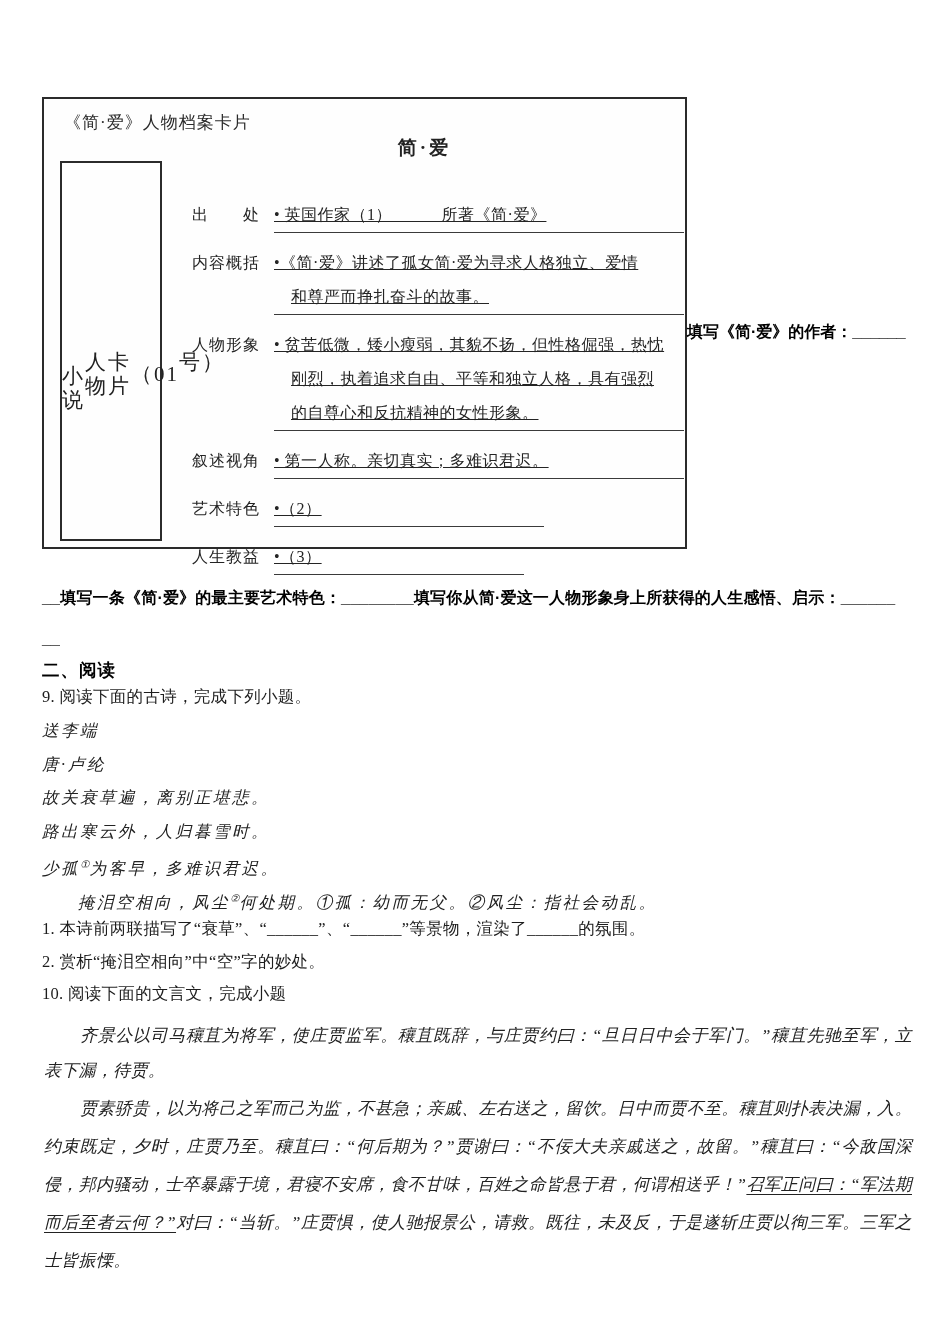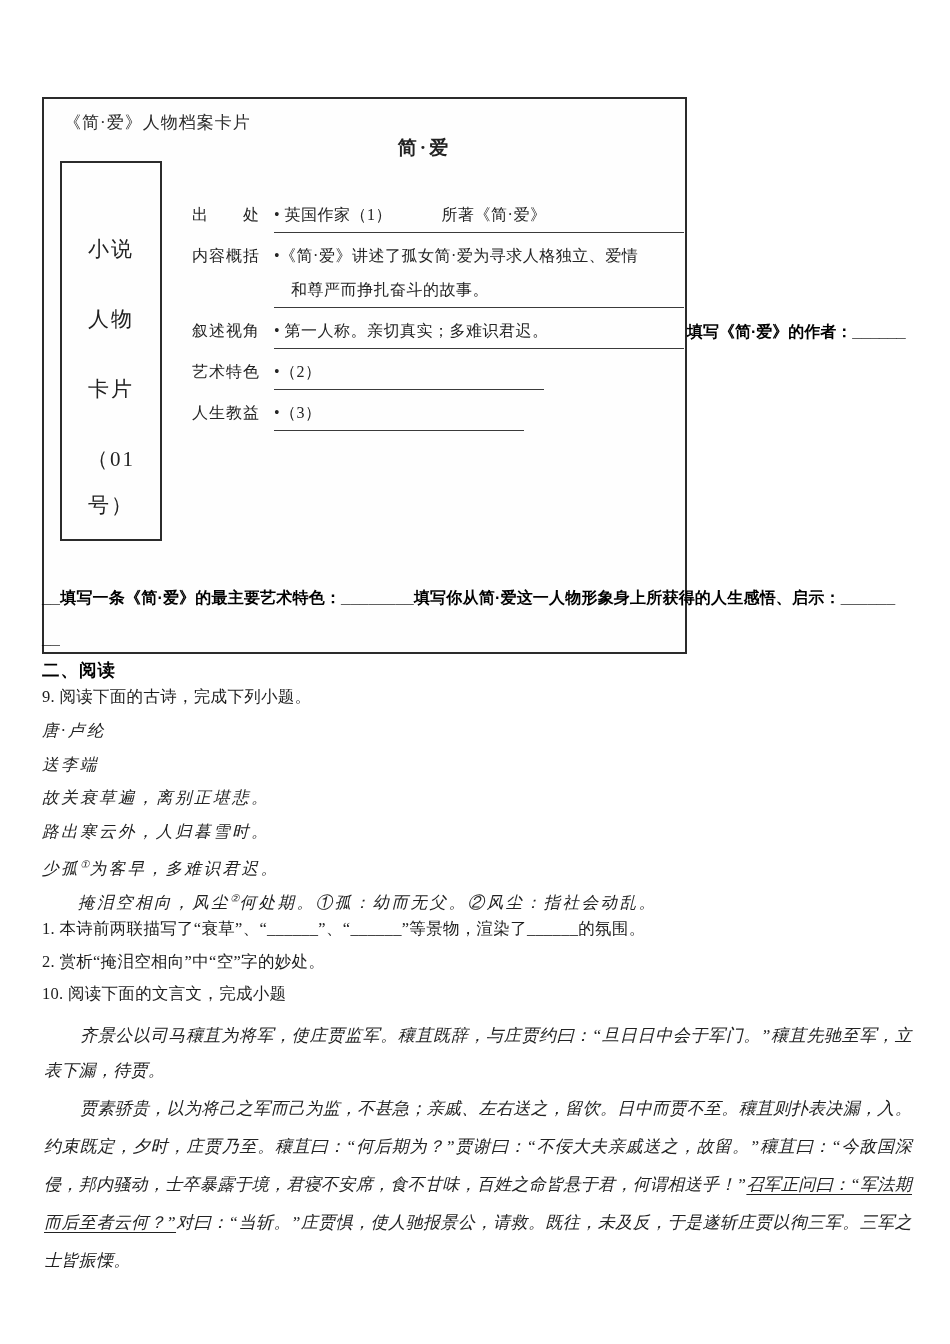--- a/index.html
+++ b/index.html
@@ -6,52 +6,52 @@
   body{
     width:950px;height:1344px;position:relative;
     font-family:"Liberation Serif","DejaVu Serif",serif;
     color:#1f1f1f;
     -webkit-font-smoothing:antialiased;
   }
   .page{position:absolute;inset:0;background:#ffffff;overflow:hidden;}
 
   
   .card{
-    position:absolute;left:42px;top:97px;width:645px;height:557px;
+    position:absolute;left:42px;top:97px;width:645px;height:452px;
     border:2px solid #2b2b2b;background:#fefefe;box-sizing:border-box;
   }
   .card-caption{
     position:absolute;left:20px;top:12px;font-size:17px;letter-spacing:1px;color:#2a2a2a;
   }
   .card-title{
     position:absolute;left:120px;right:0;top:36px;text-align:center;
     font-size:19px;letter-spacing:3px;color:#222;font-weight:700;
   }
   .side-box{
     position:absolute;left:16px;top:62px;width:102px;height:380px;
     border:2px solid #2b2b2b;box-sizing:border-box;
-    display:flex;flex-direction:column;align-items:center;
+    display:flex;flex-direction:row;align-items:center;
     font-size:21px;letter-spacing:2px;color:#222;
   }
   .side-box span{display:block;line-height:24px;}
   .side-box span:nth-child(1){margin-top:74px;}
   .side-box span:nth-child(2),
   .side-box span:nth-child(3),
   .side-box span:nth-child(4){margin-top:46px;}
   .side-box span:nth-child(5){margin-top:22px;}
 
   .rows{
     position:absolute;left:148px;top:99px;width:492px;
     font-size:16px;color:#242424;
   }
-  .row{display:flex;margin-bottom:6px;}
+  .row{display:flex;margin-bottom:13px;}
   .row-label{
     flex:none;width:82px;line-height:34px;white-space:pre;letter-spacing:1px;
   }
-  .row-content{flex:1;min-width:0;}
+  .row-content{flex:1;min-width:0;text-decoration:underline;}
   .row-content.w-med{flex:none;width:270px;}
   .row-content.w-short{flex:none;width:250px;}
   .ln{line-height:34px;white-space:nowrap;letter-spacing:0.5px;}
   .ln + .ln{padding-left:17px;}
   .ln.ul{border-bottom:1.5px solid #3a3a3a;}
 
   
   .boldtext{
     position:absolute;left:42px;white-space:nowrap;
     font-family:"Liberation Sans","DejaVu Sans",sans-serif;
@@ -120,20 +120,28 @@
       </div>
 
       <div class="row">
         <div class="row-label">内容概括</div>
         <div class="row-content">
           <div class="ln">•《简·爱》讲述了孤女简·爱为寻求人格独立、爱情</div>
           <div class="ln ul">和尊严而挣扎奋斗的故事。</div>
         </div>
       </div>
 
+      <div class="row">
+        <div class="row-label">人物形象</div>
+        <div class="row-content">
+          <div class="ln">• 贫苦低微，矮小瘦弱，其貌不扬，但性格倔强，热忱</div>
+          <div class="ln">刚烈，执着追求自由、平等和独立人格，具有强烈</div>
+          <div class="ln ul">的自尊心和反抗精神的女性形象。</div>
+        </div>
+      </div>
 
       <div class="row">
         <div class="row-label">叙述视角</div>
         <div class="row-content">
           <div class="ln ul">• 第一人称。亲切真实；多难识君迟。</div>
         </div>
       </div>
 
       <div class="row">
         <div class="row-label">艺术特色</div>
@@ -154,22 +162,22 @@
 
   <div class="author-blank">填写《简·爱》的作者：______</div>
   <div class="boldtext fill1">__填写一条《简·爱》的最主要艺术特色：________填写你从简·爱这一人物形象身上所获得的人生感悟、启示：______</div>
   <div class="boldtext fill2">__</div>
 
   <div class="boldtext sec">二、阅读</div>
 
   <div class="stem q9">9. 阅读下面的古诗，完成下列小题。</div>
 
   <div class="poem">
+    <div class="pline">送李端</div>
     <div class="pline">唐·卢纶</div>
-    <div class="pline">送李端</div>
     <div class="pline">故关衰草遍，离别正堪悲。</div>
     <div class="pline">路出寒云外，人归暮雪时。</div>
     <div class="pline">
       <span>少孤</span><span class="sup">①</span><span>为客早，多难识君迟。</span>
     </div>
     <div class="pline indent">
       <span>掩泪空相向，风尘</span><span class="sup">②</span><span>何处期。①孤：幼而无父。②风尘：指社会动乱。</span>
     </div>
   </div>
 

